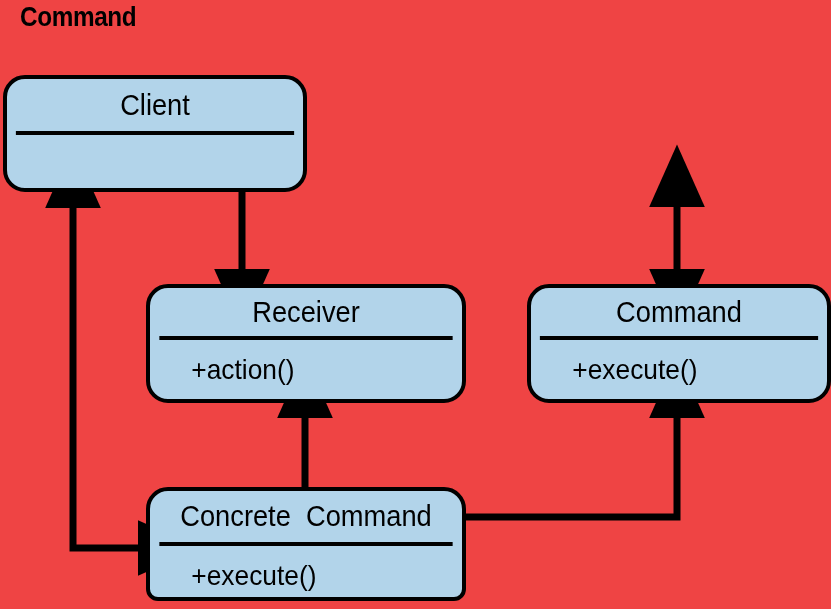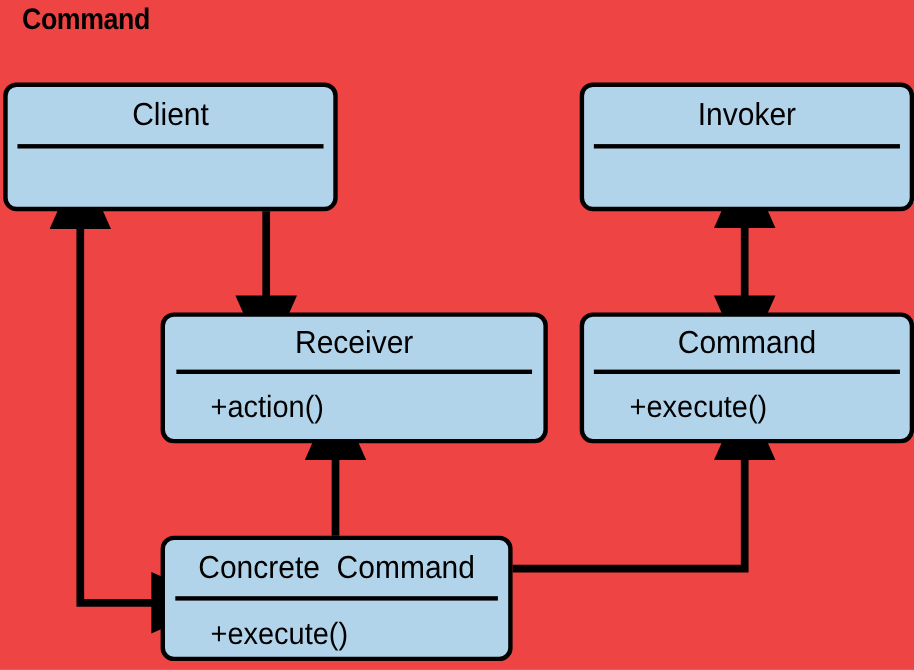--- a/index.html
+++ b/index.html
@@ -36,21 +36,21 @@
     letter-spacing: -0.4px;
     font-family: "Liberation Sans Narrow", "Liberation Sans", "DejaVu Sans", sans-serif;
     transform: scaleX(0.90);
     transform-origin: left top;
     white-space: nowrap;
   }
   .uml-class {
     position: absolute;
     box-sizing: border-box;
     border: 4px solid #000000;
-    border-radius: 12px;
+    border-radius: 22px;
     background: #b2d4ea;
     overflow: hidden;
   }
   .uml-name-row {
     box-sizing: border-box;
     width: 100%;
     display: flex;
     align-items: center;
     justify-content: center;
     border-bottom: 4px solid #000000;
@@ -112,26 +112,22 @@
     <g>
       <path d="M 466,517 L 677,517 L 677,410" fill="none" stroke="#000000" stroke-width="7" marker-end="url(#ah-up)"></path>
     </g>
   </svg>
 
   <div class="uml-class" style="left:3px; top:75px; width:304px; height:117px;">
     <div class="uml-name-row" style="height:56px;">Client</div>
     <div class="uml-ops-row empty" style="height:53px;"></div>
   </div>
 
-  <div class="uml-class" style="left:527px; top:75px; width:304px; height:117px;">
-    <div class="uml-name-row" style="height:56px;">Invoker</div>
-    <div class="uml-ops-row empty" style="height:53px;"></div>
-  </div>
 
-  <div class="uml-class" style="left:146px; top:284px; width:352px; height:119px;text-align:center;">
+  <div class="uml-class" style="left:146px; top:284px; width:320px; height:119px;text-align:center;">
     <div class="uml-name-row" style="height:52px;">Receiver</div>
     <div class="uml-ops-row" style="height:59px;">+action()</div>
   </div>
 
   <div class="uml-class" style="left:527px; top:284px; width:304px; height:119px;">
     <div class="uml-name-row" style="height:52px;">Command</div>
     <div class="uml-ops-row" style="height:59px;">+execute()</div>
   </div>
 
   <div class="uml-class" style="left:146px; top:487px; width:320px; height:114px; border-bottom-left-radius:12px; border-bottom-right-radius:12px;text-align:center;">

